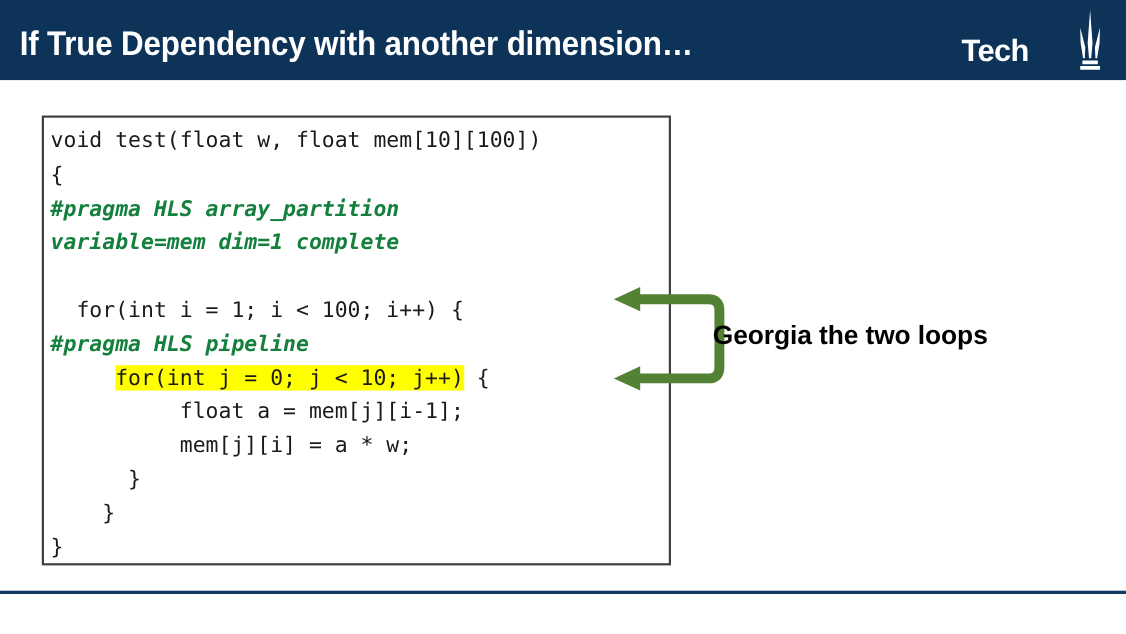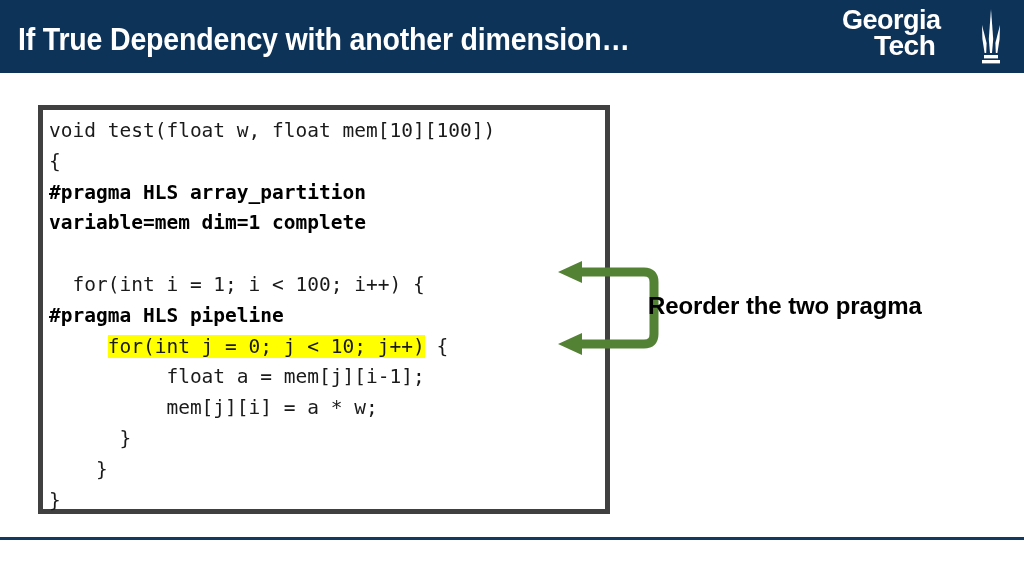--- a/index.html
+++ b/index.html
@@ -80,38 +80,39 @@
   }
 
   
   .code-box {
     position: absolute;
     left: 38px;
     top: 105px;
     width: 572px;
     height: 409px;
     background: #ffffff;
-    border: 5px solid #404040;
+    border: 2px solid #404040;
     box-sizing: border-box;
   }
   .code-inner {
     position: absolute;
     left: 6px;
     top: 6px;
     font-family: "DejaVu Sans Mono", "Liberation Mono", monospace;
     font-size: 19.5px;
     line-height: 30.8px;
     color: #1a1a1a;
     white-space: pre;
   }
   .code-line { height: 30.8px; white-space: pre; }
   .code-line.blank { color: transparent; }
   .tok-pragma {
-    color: #000000;
+    color: #15803d;
     font-weight: bold;
+    font-style: italic;
   }
   .hl {
     background: #ffff00;
     text-align: right;
   }
 
   
   .arrow-svg {
     position: absolute;
     left: 556px;
@@ -149,21 +150,20 @@
     background: #ffffff;
   }
 </style>
 </head>
 <body>
 
 <div class="header">
   <div class="header-title">If True Dependency with another dimension…</div>
 
   <div class="gt-logo">
-    <div class="gt-word gt-georgia">Georgia</div>
     <div class="gt-word gt-tech">Tech</div>
     <svg class="gt-tower" viewBox="0 0 26 56">
       <path d="M13 0 L15.2 30 L14 44 L12 44 L10.8 30 Z" fill="#ffffff"></path>
       <path d="M4 16 L8.6 34 L8.2 44 L6.6 44 L4.4 30 Z" fill="#ffffff"></path>
       <path d="M22 16 L17.4 34 L17.8 44 L19.4 44 L21.6 30 Z" fill="#ffffff"></path>
       <rect x="6" y="46" width="14" height="3.4" fill="#ffffff"></rect>
       <rect x="4" y="51" width="18" height="3.4" fill="#ffffff"></rect>
     </svg>
   </div>
 </div>
@@ -171,21 +171,21 @@
 
 <div class="code-box">
   <div class="code-inner" id="code-inner"><div class="code-line"><span>void test(float w, float mem[10][100])</span></div><div class="code-line"><span>{</span></div><div class="code-line"><span class="tok-pragma">#pragma HLS array_partition</span></div><div class="code-line"><span class="tok-pragma">variable=mem dim=1 complete</span></div><div class="code-line blank">&nbsp;</div><div class="code-line"><span>  for(int i = 1; i &lt; 100; i++) {</span></div><div class="code-line"><span class="tok-pragma">#pragma HLS pipeline</span></div><div class="code-line"><span>     </span><span class="hl">for(int j = 0; j &lt; 10; j++)</span><span> {</span></div><div class="code-line"><span>          float a = mem[j][i-1];</span></div><div class="code-line"><span>          mem[j][i] = a * w;</span></div><div class="code-line"><span>      }</span></div><div class="code-line"><span>    }</span></div><div class="code-line"><span>}</span></div></div>
 </div>
 
 <svg class="arrow-svg" viewBox="0 0 108 100">
   <path d="M22 14 L88 14 Q98 14 98 24 L98 76 Q98 86 88 86 L22 86" fill="none" stroke="#548235" stroke-width="9" stroke-linecap="butt"></path>
   <polygon points="2,14 26,3 26,25" fill="#548235"></polygon>
   <polygon points="2,86 26,75 26,97" fill="#548235"></polygon>
 </svg>
-<div class="annot-text">Reorder the two pragma</div>
+<div class="annot-text">Georgia the two loops</div>
 
 <div class="footer-rule"></div>
 <div class="footer">
 
   
 
   
 
   
 </div>

